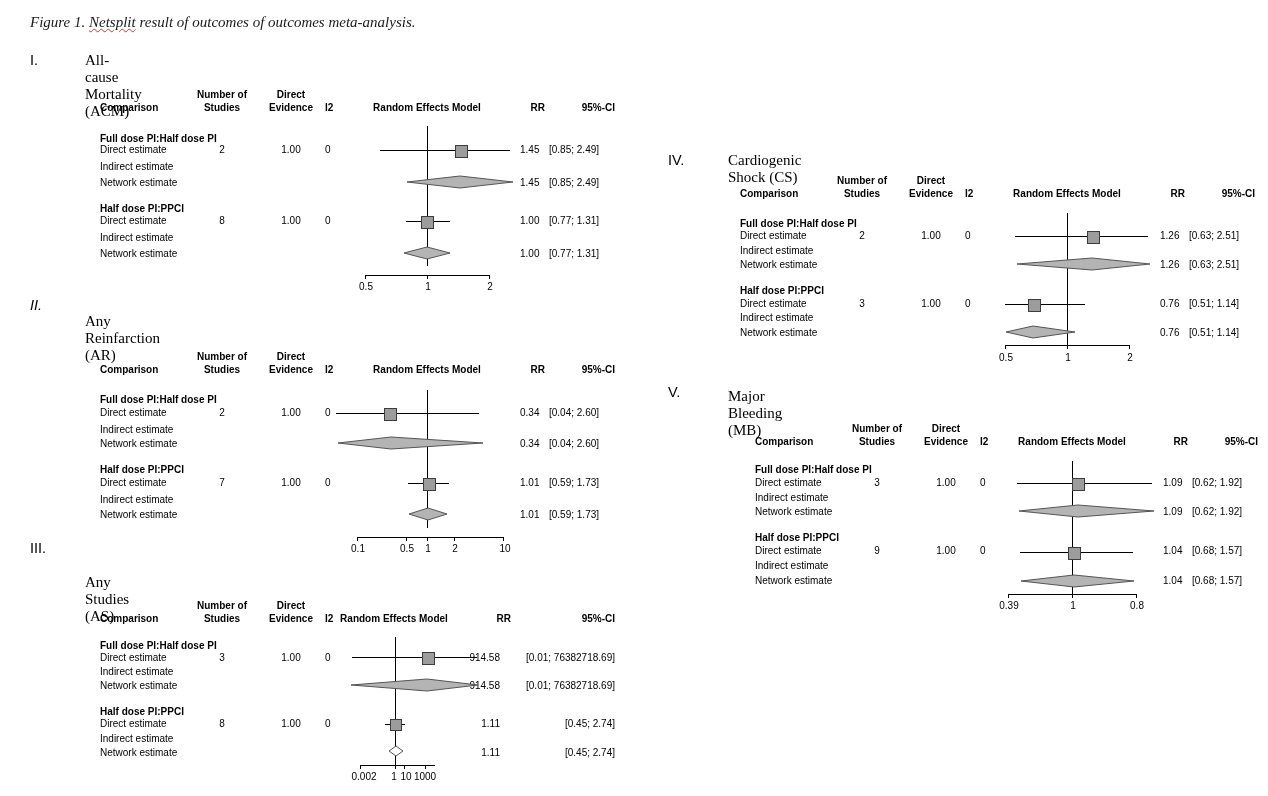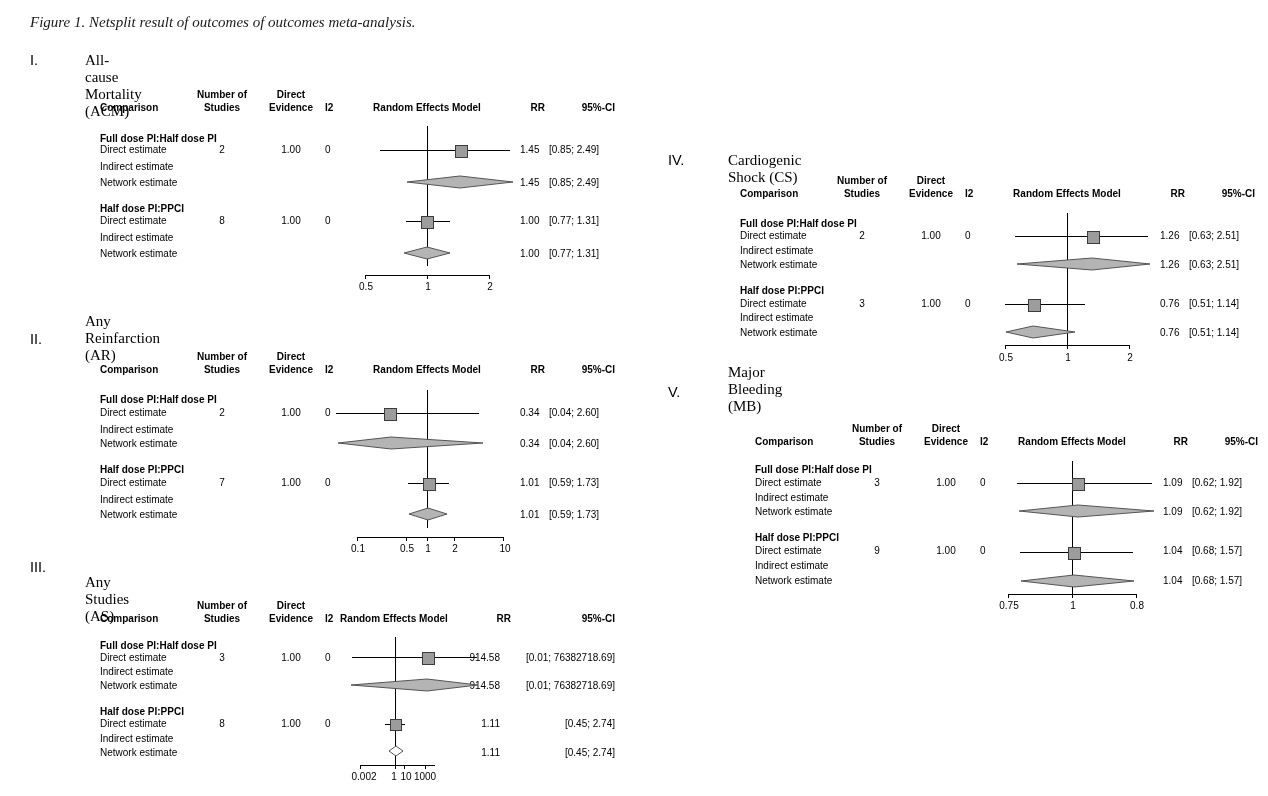--- a/index.html
+++ b/index.html
@@ -18,20 +18,21 @@
   .fig-caption {
     position: absolute;
     left: 30px;
     top: 14px;
     font-family: "Liberation Serif", serif;
     font-style: italic;
     font-size: 15px;
     color: #1a1a1a;
   }
   .fig-caption .squiggle {
+    text-decoration: underline;
     text-decoration-style: wavy;
     text-decoration-color: #e03030;
     text-decoration-thickness: 1px;
   }
   .panel {
     position: absolute;
   }
   .panel-num {
     position: absolute;
     font-family: "Liberation Sans", sans-serif;
@@ -162,21 +163,21 @@
     <div class="tick" style="left:365px; top:275px;"></div>
     <div class="tick" style="left:427px; top:275px;"></div>
     <div class="tick" style="left:489px; top:275px;"></div>
     <div class="lbl c" style="left:366px; top:281px;">0.5</div>
     <div class="lbl c" style="left:428px; top:281px;">1</div>
     <div class="lbl c" style="left:490px; top:281px;">2</div>
   </div>
 </div>
 
 <div class="panel">
-  <div class="panel-num" style="left:30px; top:331px;">II.</div>
+  <div class="panel-num" style="left:30px; top:297px;font-style:italic;">II.</div>
   <div class="panel-title" style="left:85px; top:313px;">Any Reinfarction (AR)</div>
 
   <div class="plot">
     <div class="hdr" style="left:100px; top:364px;">Comparison</div>
     <div class="hdr c" style="left:222px; top:351px;">Number of</div>
     <div class="hdr c" style="left:222px; top:364px;">Studies</div>
     <div class="hdr c" style="left:291px; top:351px;">Direct</div>
     <div class="hdr c" style="left:291px; top:364px;">Evidence</div>
     <div class="hdr" style="left:325px; top:364px;">I2</div>
     <div class="hdr c" style="left:427px; top:364px;">Random Effects Model</div>
@@ -233,21 +234,21 @@
     <div class="tick" style="left:503px; top:537px;"></div>
     <div class="lbl c" style="left:358px; top:543px;">0.1</div>
     <div class="lbl c" style="left:407px; top:543px;">0.5</div>
     <div class="lbl c" style="left:428px; top:543px;">1</div>
     <div class="lbl c" style="left:455px; top:543px;">2</div>
     <div class="lbl c" style="left:505px; top:543px;">10</div>
   </div>
 </div>
 
 <div class="panel">
-  <div class="panel-num" style="left:30px; top:559px;">III.</div>
+  <div class="panel-num" style="left:30px; top:540px;">III.</div>
   <div class="panel-title" style="left:85px; top:574px;">Any Studies (AS)</div>
 
   <div class="plot">
     <div class="hdr" style="left:100px; top:613px;">Comparison</div>
     <div class="hdr c" style="left:222px; top:600px;">Number of</div>
     <div class="hdr c" style="left:222px; top:613px;">Studies</div>
     <div class="hdr c" style="left:291px; top:600px;">Direct</div>
     <div class="hdr c" style="left:291px; top:613px;">Evidence</div>
     <div class="hdr" style="left:325px; top:613px;">I2</div>
     <div class="hdr c" style="left:394px; top:613px;">Random Effects Model</div>
@@ -370,21 +371,21 @@
     <div class="tick" style="left:1067px; top:345px;"></div>
     <div class="tick" style="left:1129px; top:345px;"></div>
     <div class="lbl c" style="left:1006px; top:352px;">0.5</div>
     <div class="lbl c" style="left:1068px; top:352px;">1</div>
     <div class="lbl c" style="left:1130px; top:352px;">2</div>
   </div>
 </div>
 
 <div class="panel">
   <div class="panel-num" style="left:668px; top:384px;">V.</div>
-  <div class="panel-title" style="left:728px; top:364px;">Major Bleeding (MB)</div>
+  <div class="panel-title" style="left:728px; top:388px;">Major Bleeding (MB)</div>
 
   <div class="plot">
     <div class="hdr" style="left:755px; top:436px;">Comparison</div>
     <div class="hdr c" style="left:877px; top:423px;">Number of</div>
     <div class="hdr c" style="left:877px; top:436px;">Studies</div>
     <div class="hdr c" style="left:946px; top:423px;">Direct</div>
     <div class="hdr c" style="left:946px; top:436px;">Evidence</div>
     <div class="hdr" style="left:980px; top:436px;">I2</div>
     <div class="hdr c" style="left:1072px; top:436px;">Random Effects Model</div>
     <div class="hdr r" style="left:1188px; top:436px;">RR</div>
@@ -429,17 +430,17 @@
     <div class="sq" style="left:1068px; top:547px; width:11px; height:11px;"></div>
 
     <svg class="dia-svg" style="left:0; top:0; width:1268px; height:650px;">
       <polygon points="1021,581 1074,575 1134,581 1074,587" fill="#b4b4b4" stroke="#555" stroke-width="1"></polygon>
     </svg>
 
     <div class="axis-line" style="left:1008px; top:594px; width:128px;"></div>
     <div class="tick" style="left:1008px; top:594px;"></div>
     <div class="tick" style="left:1072px; top:594px;"></div>
     <div class="tick" style="left:1136px; top:594px;"></div>
-    <div class="lbl c" style="left:1009px; top:600px;">0.75</div>
+    <div class="lbl c" style="left:1009px; top:600px;">0.39</div>
     <div class="lbl c" style="left:1073px; top:600px;">1</div>
     <div class="lbl c" style="left:1137px; top:600px;">0.8</div>
   </div>
 </div>
 
 </body></html>

